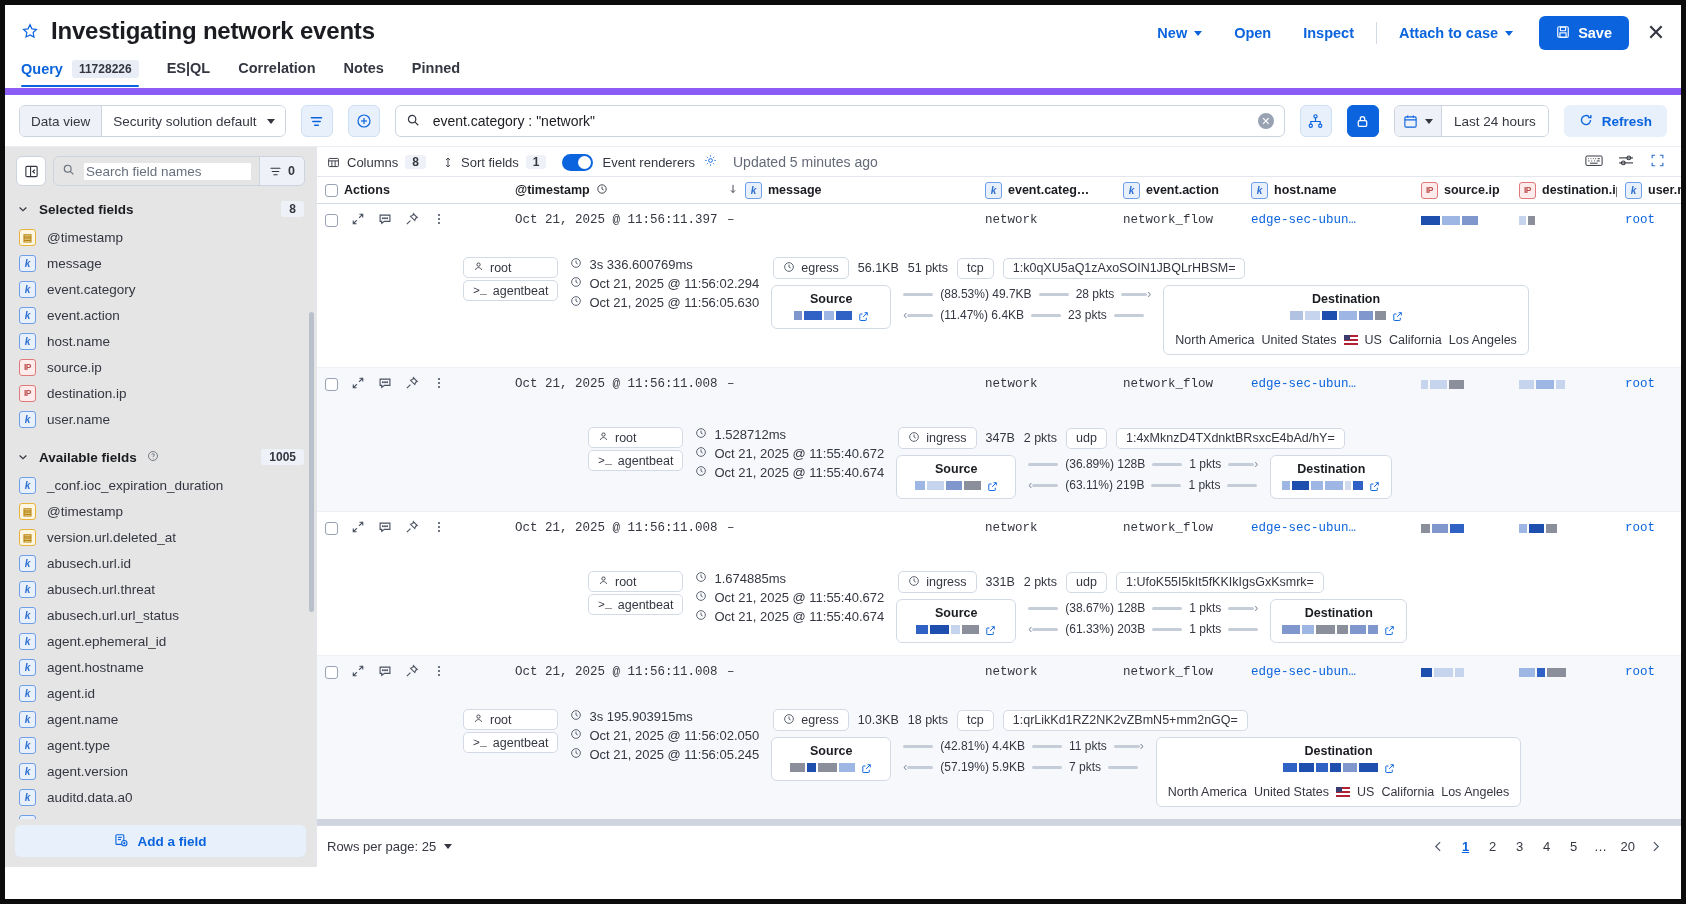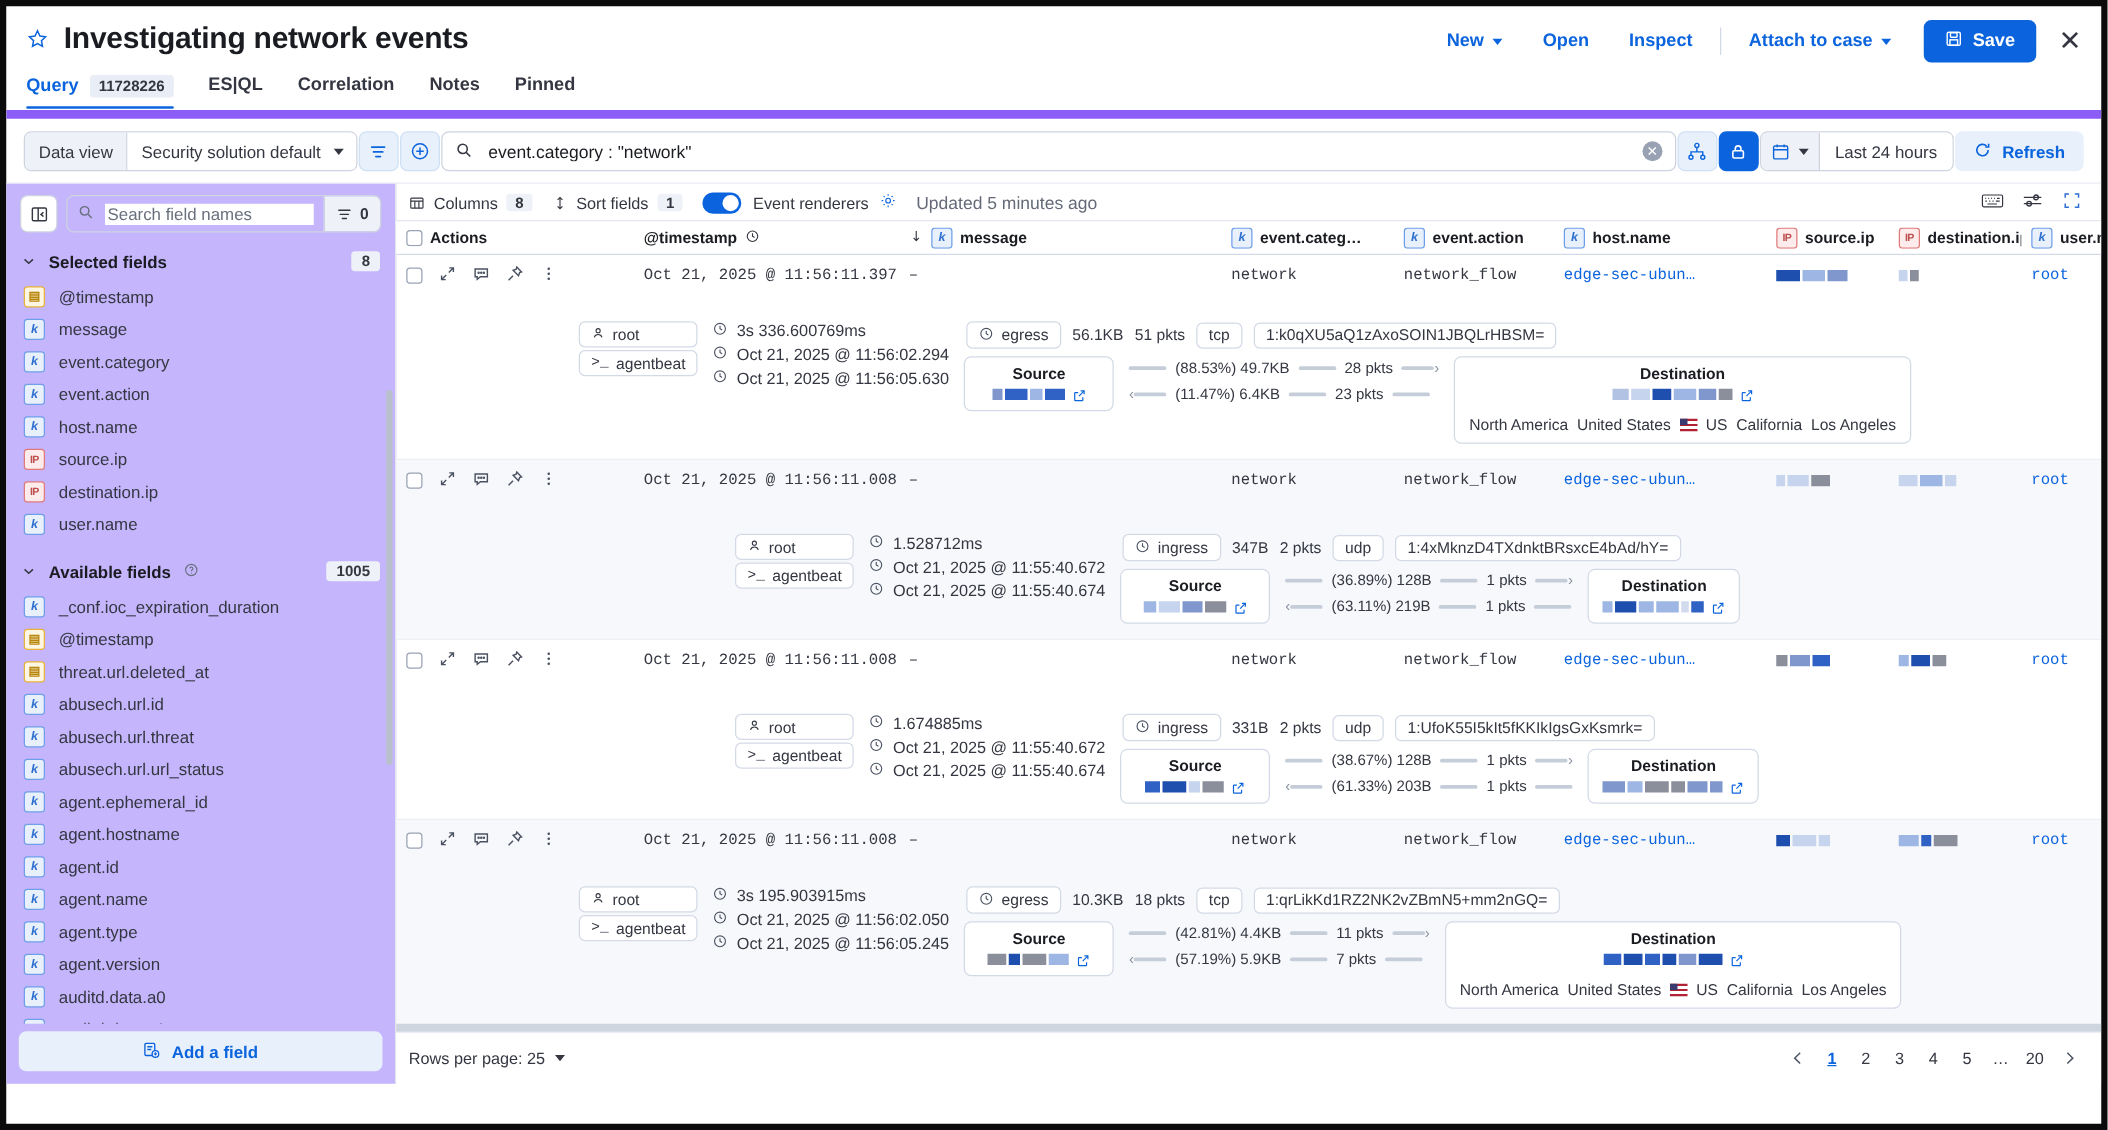--- a/index.html
+++ b/index.html
@@ -30,40 +30,40 @@
   .close-x { width:26px; height:26px; margin-left:14px; color:#343741; display:flex; align-items:center; justify-content:center; font-size:22px; cursor:pointer; font-weight:300;}
 
   
   .tabs { position:relative; height:35px; border-bottom:7px solid #8b5cf6; padding-left:16px; display:flex; align-items:flex-start; gap:0; }
   .tab { font-size:14.5px; font-weight:600; color:#343741; padding:0 14px 9px 0; margin-right:14px; cursor:pointer; display:flex; align-items:center; gap:9px; position:relative; }
   .tab.active { color:#0b64dd; }
   .tab.active:after { content:""; position:absolute; left:0; right:14px; bottom:0; height:2.5px; background:#0b64dd; border-radius:2px; }
   .tab .badge { background:#e9edf5; color:#343741; border-radius:3px; font-size:12px; padding:2px 7px; font-weight:600;}
 
   
-  .qbar { display:flex; align-items:center; gap:1px; padding:10px 14px 9px 14px; }
+  .qbar { display:flex; align-items:center; gap:15px; padding:10px 14px 9px 14px; }
   .dv-group { display:flex; height:32px; border:1px solid #cdd3df; border-radius:6px; overflow:hidden; }
   .dv-label { background:#eef1f7; display:flex; align-items:center; padding:0 11px; font-size:13.5px; color:#343741; border-right:1px solid #cdd3df;}
   .dv-val { display:flex; align-items:center; gap:10px; padding:0 10px 0 11px; font-size:13.5px; background:#fff; cursor:pointer;}
   .ibtn { width:32px;height:32px;border:1px solid #cdd3df;border-radius:6px; background:#fff; display:flex;align-items:center;justify-content:center; cursor:pointer;}
   .ibtn.tint { background:#e7f0fb; border-color:#cfe0f5; }
   .ibtn.solid { background:#0b64dd; border-color:#0b64dd; color:#fff; }
   .search-box { flex:1; height:32px; border:1px solid #cdd3df; border-radius:6px; background:#fff; display:flex; align-items:center; gap:11px; padding:0 10px; min-width:40px;}
   .search-box input { flex:1; border:0; outline:0; font-size:14px; color:#1a1c21; font-family:"Liberation Sans",sans-serif; background:transparent;}
   .clear-circ { width:16px;height:16px;border-radius:50%;background:#98a2b3;color:#fff;display:flex;align-items:center;justify-content:center;font-size:11px; cursor:pointer;}
   .date-group { display:flex; height:32px; border:1px solid #cdd3df; border-radius:6px; overflow:hidden; }
   .date-ico { background:#eef1f7; display:flex;align-items:center; gap:7px; padding:0 8px; border-right:1px solid #cdd3df; cursor:pointer;}
   .date-val { display:flex; align-items:center; padding:0 12px; font-size:13.5px; background:#fff; cursor:pointer;}
   .refresh { height:32px; background:#e7f0fb; color:#0b64dd; border-radius:6px; display:flex;align-items:center; gap:9px; padding:0 15px; font-weight:700; font-size:13.5px; cursor:pointer;}
 
   
   .content { display:flex; height:721px; border-top:1px solid #e9ecf2; }
 
   
-  .sidebar { width:312px; border-right:1px solid #e3e6ed; position:relative; background:#c4b5fd; display:flex; flex-direction:column; }
+  .sidebar { width:312px; border-right:1px solid #e3e6ed; position:relative; background:#e5e5e5; display:flex; flex-direction:column; }
   .side-head { display:flex; gap:7px; padding:9px 11px 6px 11px; align-items:center;}
   .collapse-btn { width:30px;height:30px;border:1px solid #cdd3df;border-radius:6px;display:flex;align-items:center;justify-content:center;background:#fff;cursor:pointer;}
   .fsearch { flex:1; display:flex; height:30px; border:1px solid #cdd3df; border-radius:6px; overflow:hidden;}
   .fsearch .inp { flex:1; display:flex; align-items:center; gap:9px; padding:0 8px;}
   .fsearch input { border:0;outline:0;font-size:13.5px;width:100%;font-family:"Liberation Sans",sans-serif;color:#1a1c21;}
   .fsearch input::placeholder { color:#69707d; }
   .fcount { display:flex;align-items:center;gap:6px; padding:0 9px; background:#eef1f7; border-left:1px solid #cdd3df; font-size:12.5px; font-weight:600;}
   .fields-scroll { flex:1; overflow:hidden; position:relative; padding-bottom:4px;}
   .sec-head { display:flex; align-items:center; gap:10px; padding:9px 12px 7px 12px; font-weight:700; font-size:13.5px; color:#1a1c21;}
   .sec-head .cnt { margin-left:auto; background:#eef1f7; border-radius:3px; padding:1px 8px; font-size:12px; font-weight:600; color:#343741;}
@@ -354,21 +354,21 @@
             <div class="frow">
               <span class="ftok">k</span>
               <span>_conf.ioc_expiration_duration</span>
             </div>
             <div class="frow">
               <span class="ftok date">▤</span>
               <span>@timestamp</span>
             </div>
             <div class="frow">
               <span class="ftok date">▤</span>
-              <span>threat.url.deleted_at</span>
+              <span>version.url.deleted_at</span>
             </div>
             <div class="frow">
               <span class="ftok">k</span>
               <span>abusech.url.id</span>
             </div>
             <div class="frow">
               <span class="ftok">k</span>
               <span>abusech.url.threat</span>
             </div>
             <div class="frow">

